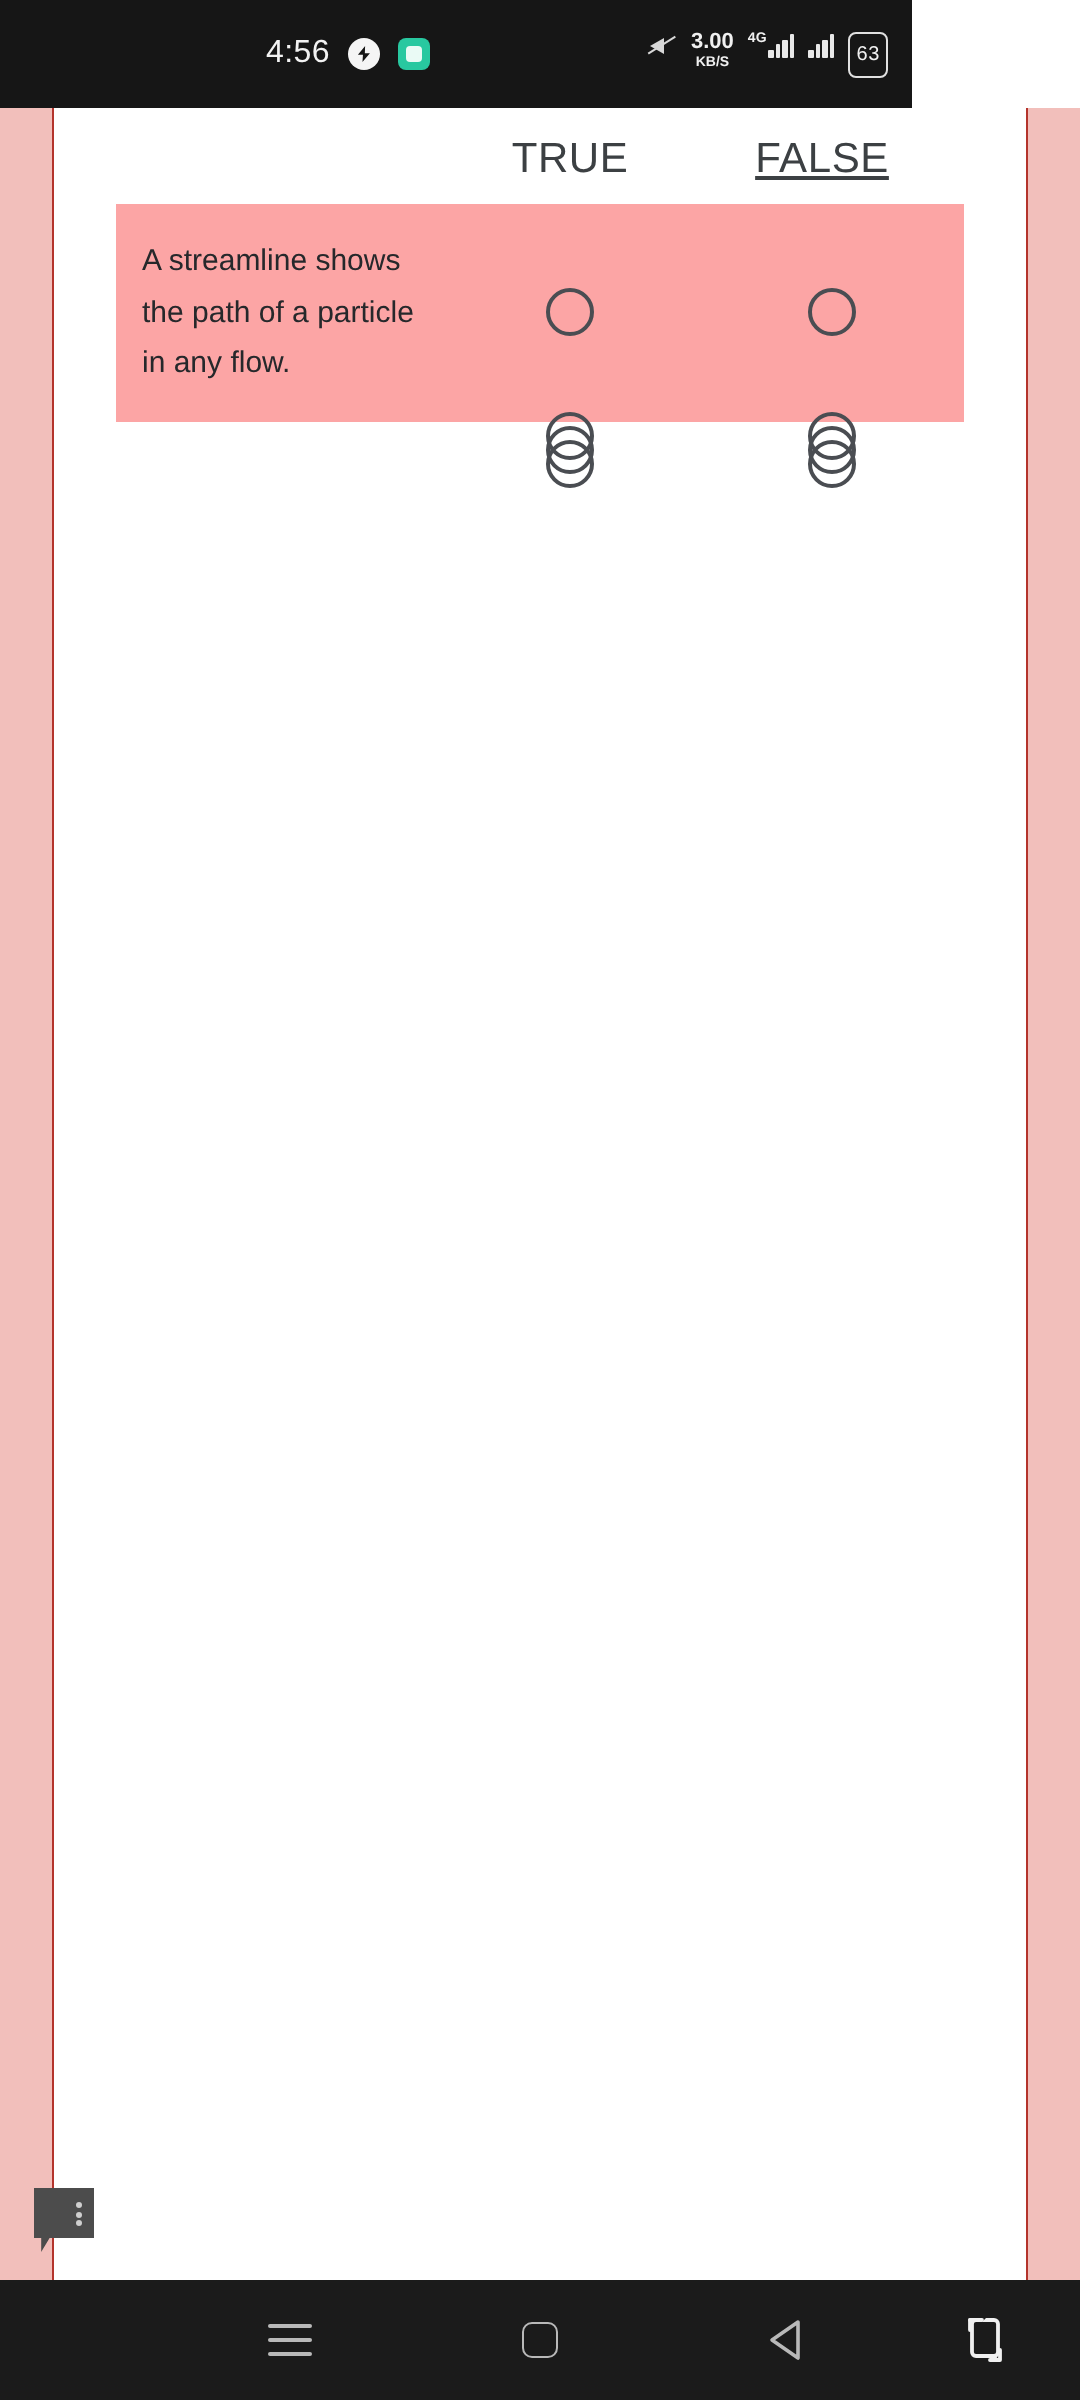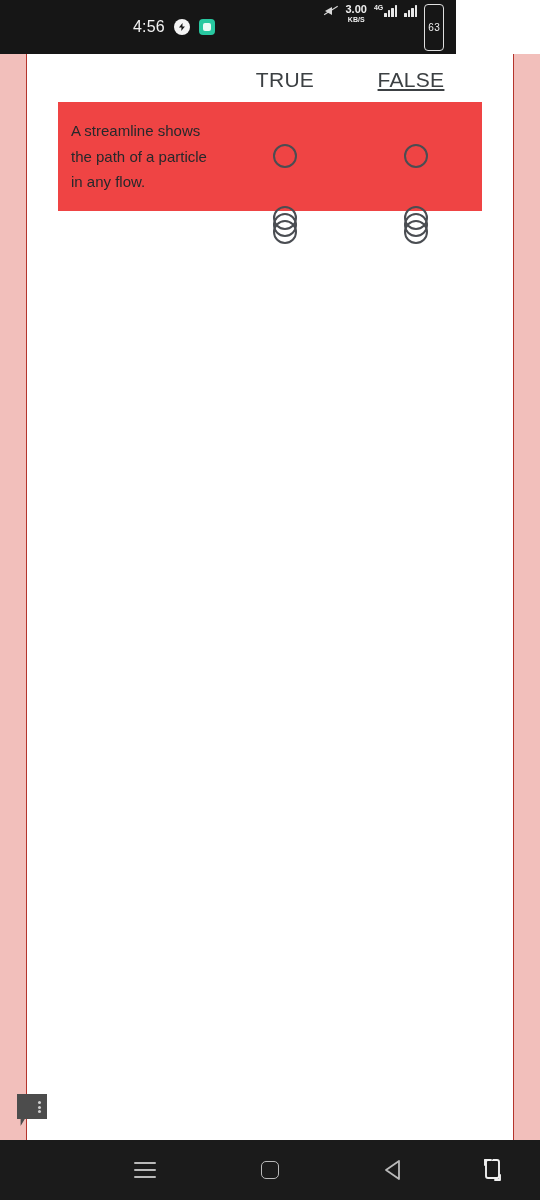--- a/index.html
+++ b/index.html
@@ -107,21 +107,21 @@
   .b1 { height: 4px; } .b2 { height: 6.5px; } .b3 { height: 9px; } .b4 { height: 12px; }
   .g4 {
     color: #f0f0f0; font-size: 7px; font-weight: bold;
     margin-right: 1px; align-self: flex-start; line-height: 1;
   }
   .sig-group { display: flex; align-items: flex-end; }
 
   .battery {
     border: 1.4px solid #e0e0e0;
     border-radius: 4px;
-    padding: 16px 3px;
+    padding: 4px 3px;
     color: #f0f0f0;
     font-size: 10px;
     line-height: 13px;
     letter-spacing: 0.3px;
   }
 
   
   .rail {
     position: absolute;
     top: 54px;
@@ -153,21 +153,21 @@
     font-size: 21px;
     color: #3c4043;
     letter-spacing: 0.3px;
     transform: translateX(-50%);
   }
   .lbl-true  { left: 258px; }
   .lbl-false { left: 384px; text-decoration: underline; }
 
   .q-card {
     position: relative;
-    background: #ef4444;
+    background: #fca5a5;
     margin: 0 0 7px 31px;
     width: 424px;
     display: flex;
     align-items: flex-start;
   }
 
   .q-text {
     width: 170px;
     padding: 16px 8px 16px 13px;
     font-size: 15px;

